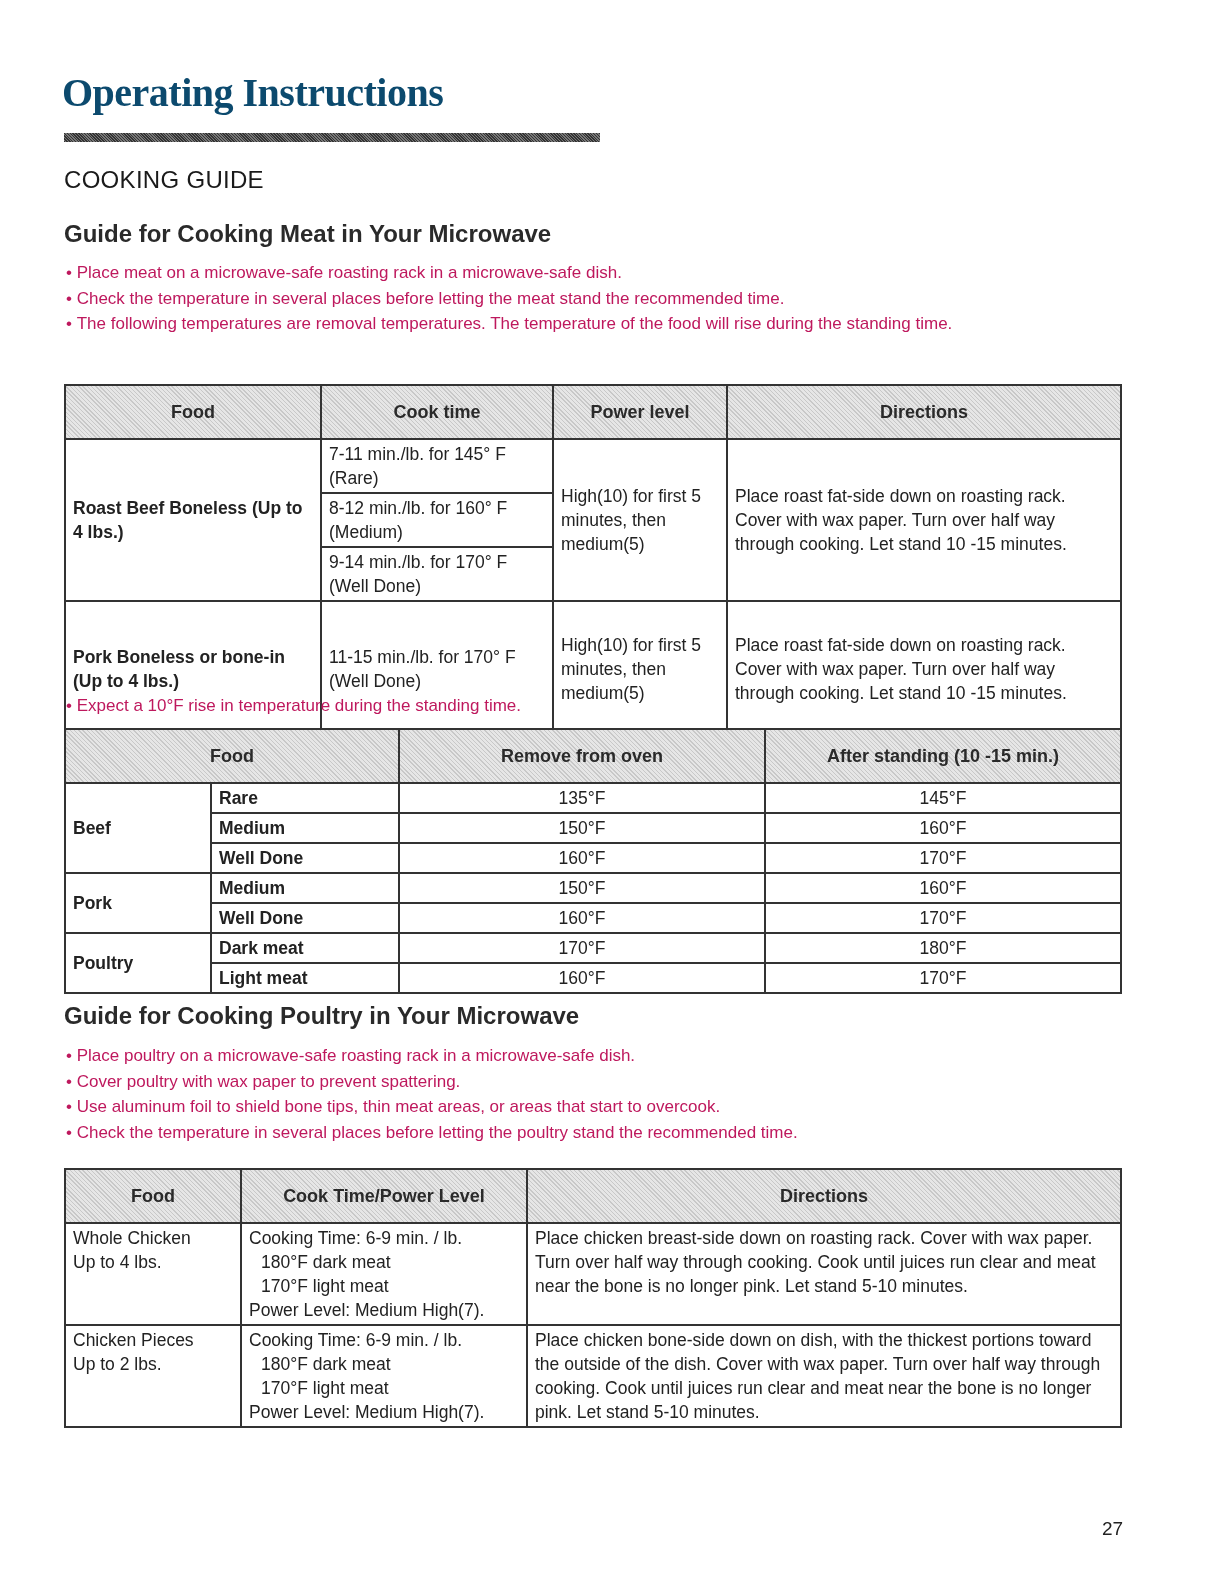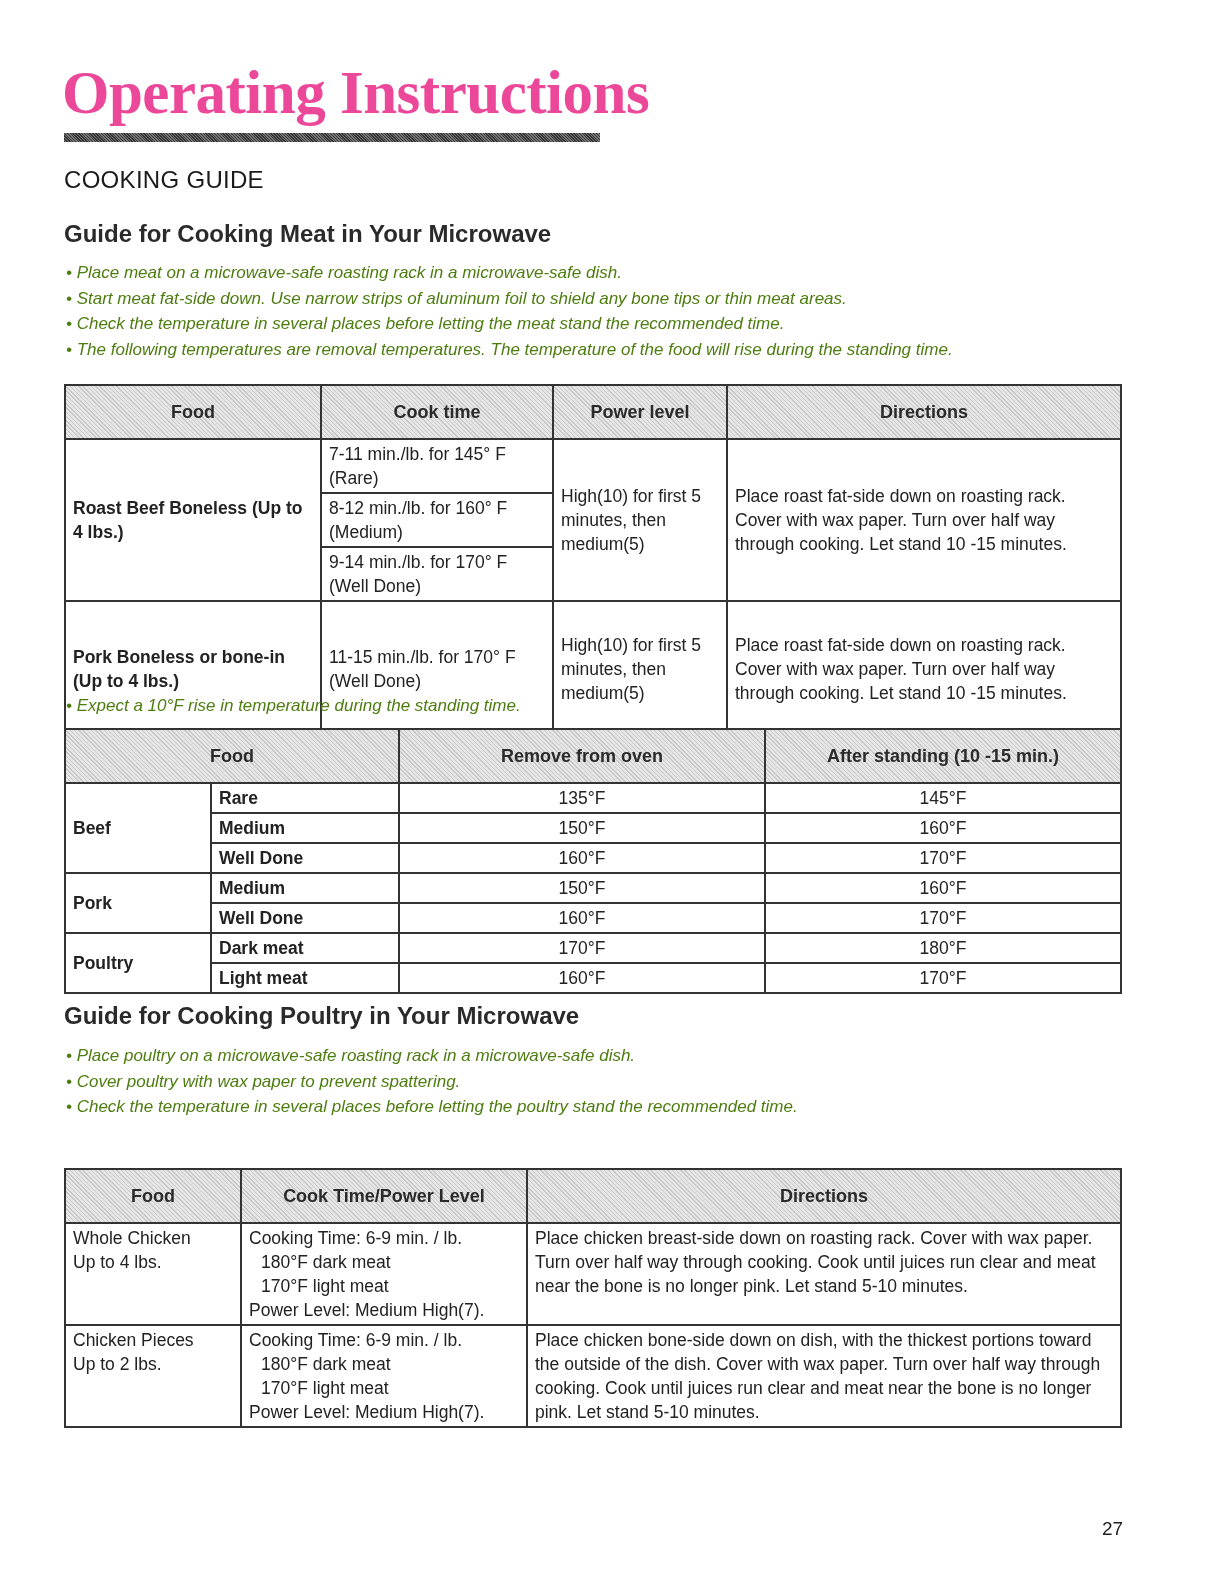--- a/index.html
+++ b/index.html
@@ -3,37 +3,37 @@
   <meta charset="utf-8">
   <style>
     html, body { margin: 0; padding: 0; background: #ffffff; }
     body {
       width: 1212px; height: 1574px; position: relative; overflow: hidden;
       font-family: "Liberation Sans", sans-serif; color: #1a1a1a;
     }
     .page-title {
       position: absolute; left: 62px; top: 58px; margin: 0;
       font-family: "Liberation Serif", serif; font-weight: bold;
-      font-size: 61px; line-height: 70px; color: #ec4899; letter-spacing: -0.5px;
+      font-size: 40px; line-height: 70px; color: #0c4a6e; letter-spacing: -0.5px;
     }
     .title-rule {
       position: absolute; left: 64px; top: 133px; width: 536px; height: 9px;
       background: repeating-linear-gradient(45deg, #333 0 1px, #777 1px 2px);
     }
     .section-title {
       position: absolute; left: 64px; top: 166px; margin: 0;
       font-size: 24px; font-weight: normal; color: #1a1a1a; letter-spacing: 0.3px;
     }
     .sub-title {
       position: absolute; left: 64px; margin: 0;
       font-size: 24px; font-weight: bold; color: #2a2a2a;
     }
     .bullets {
       position: absolute; left: 66px; margin: 0; padding: 0; list-style: none;
-      font-size: 17px; line-height: 25.5px; color: #4d7c0f; font-style: italic;
+      font-size: 17px; line-height: 25.5px; color: #be185d;
     }
     .bullets li::before { content: "\2022\00a0"; }
     table {
       position: absolute; border-collapse: collapse;
       font-size: 17.5px; color: #222;
     }
     th, td { border: 2px solid #333; vertical-align: top; }
     th {
       height: 28px; padding: 12px; font-weight: bold; color: #2a2a2a;
       background: repeating-linear-gradient(45deg, #c8c8c8 0 1px, #e6e6e6 1px 3px);
@@ -51,21 +51,20 @@
 </head>
 <body>
 
 <h1 class="page-title">Operating Instructions</h1>
 <div class="title-rule"></div>
 <h2 class="section-title">COOKING GUIDE</h2>
 
 <h3 class="sub-title" style="top:220px;">Guide for Cooking Meat in Your Microwave</h3>
 <ul class="bullets" style="top:260px;">
   <li>Place meat on a microwave-safe roasting rack in a microwave-safe dish.</li>
-  <li>Start meat fat-side down. Use narrow strips of aluminum foil to shield any bone tips or thin meat areas.</li>
   <li>Check the temperature in several places before letting the meat stand the recommended time.</li>
   <li>The following temperatures are removal temperatures. The temperature of the food will rise during the standing time.</li>
 </ul>
 
 <table style="left:64px; top:384px; width:1058px;">
   <colgroup>
       <col style="width:256px">
       <col style="width:232px">
       <col style="width:174px">
       <col>
@@ -157,20 +156,21 @@
       <td class="center">160°F</td>
       <td class="center">170°F</td>
     </tr>
   </tbody>
 </table>
 
 <h3 class="sub-title" style="top:1002px;text-align:center;">Guide for Cooking Poultry in Your Microwave</h3>
 <ul class="bullets" style="top:1043px;">
   <li>Place poultry on a microwave-safe roasting rack in a microwave-safe dish.</li>
   <li>Cover poultry with wax paper to prevent spattering.</li>
+  <li>Use aluminum foil to shield bone tips, thin meat areas, or areas that start to overcook.</li>
   <li>Check the temperature in several places before letting the poultry stand the recommended time.</li>
 </ul>
 
 <table style="left:64px; top:1168px; width:1058px;">
   <colgroup>
       <col style="width:176px">
       <col style="width:286px">
       <col>
     </colgroup>
   <thead>

